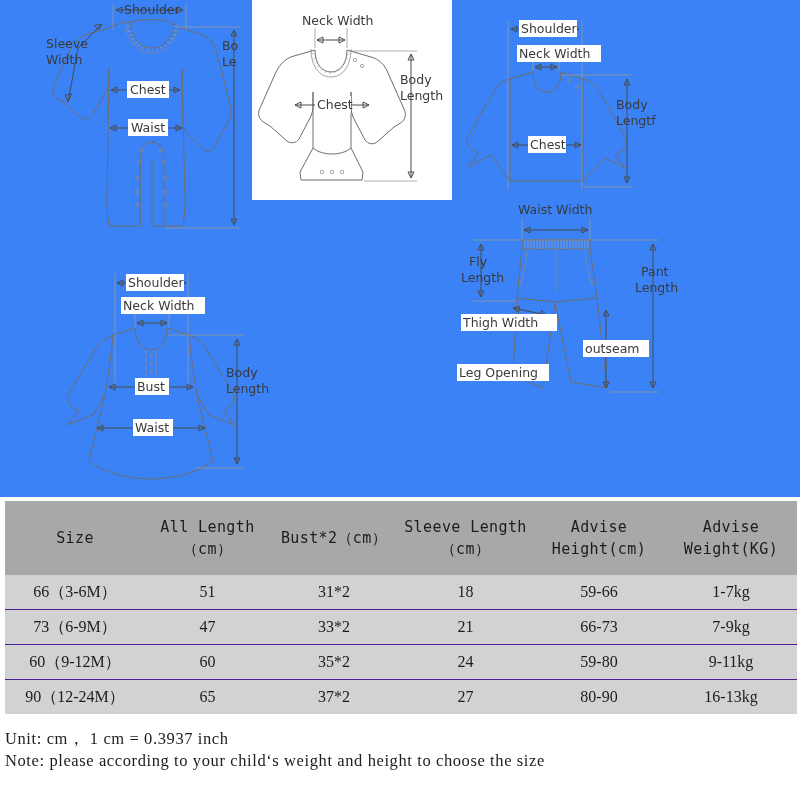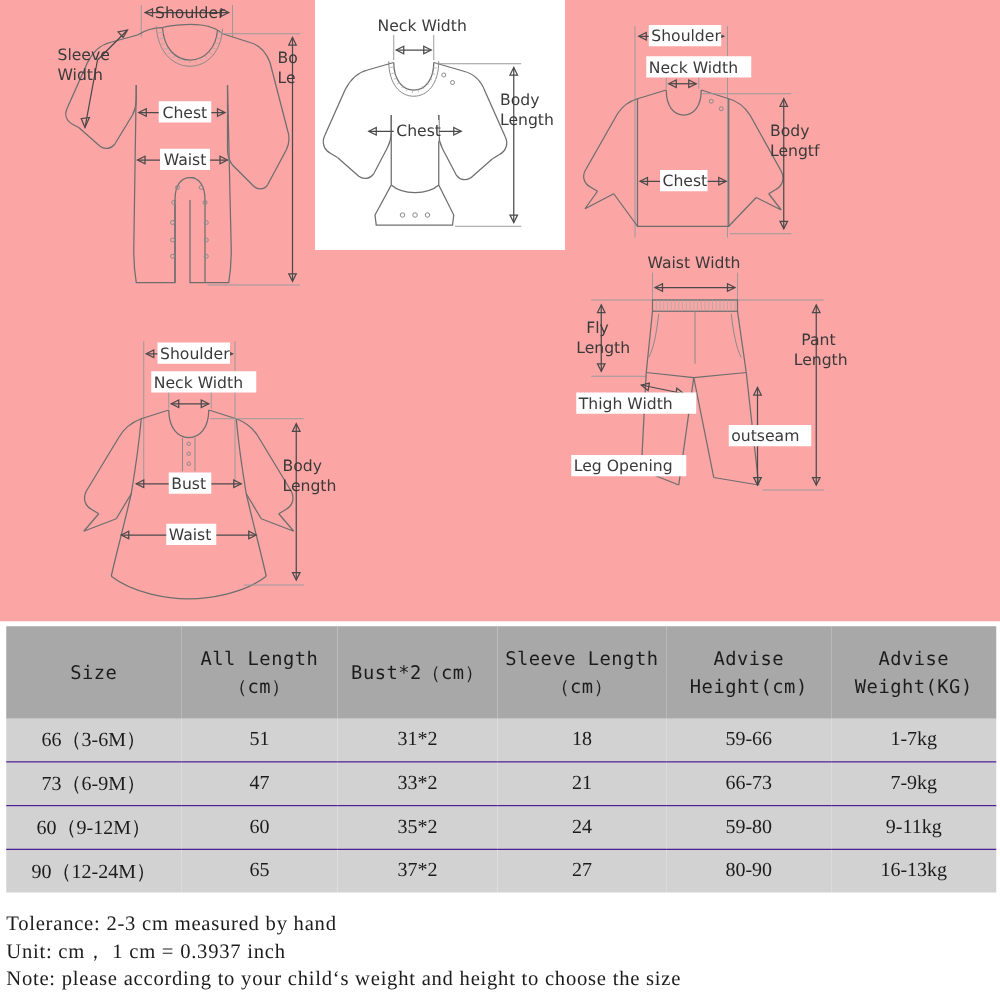--- a/index.html
+++ b/index.html
@@ -16,21 +16,21 @@
     font-family: "Liberation Sans", sans-serif;
     color: #2b2b2b;
   }
 
   
   #diagram-area {
     position: absolute;
     left: 0; top: 0;
     width: 800px;
     height: 497px;
-    background: #fca5a5;
+    background: #3b82f6;
     overflow: hidden;
   }
   .diagram {
     position: absolute;
   }
   .diagram svg {
     display: block;
     overflow: visible;
   }
   .dlabel {
@@ -481,16 +481,15 @@
       <td>65</td>
       <td>37*2</td>
       <td>27</td>
       <td>80-90</td>
       <td>16-13kg</td>
     </tr>
   </tbody>
 </table>
 
 <div id="notes">
-  <div>Tolerance: 2-3 cm measured by hand</div>
   <div>Unit: cm，  1 cm = 0.3937 inch</div>
   <div>Note: please according to your child‘s weight and height to choose the size</div>
 </div>
 
 </body></html>

